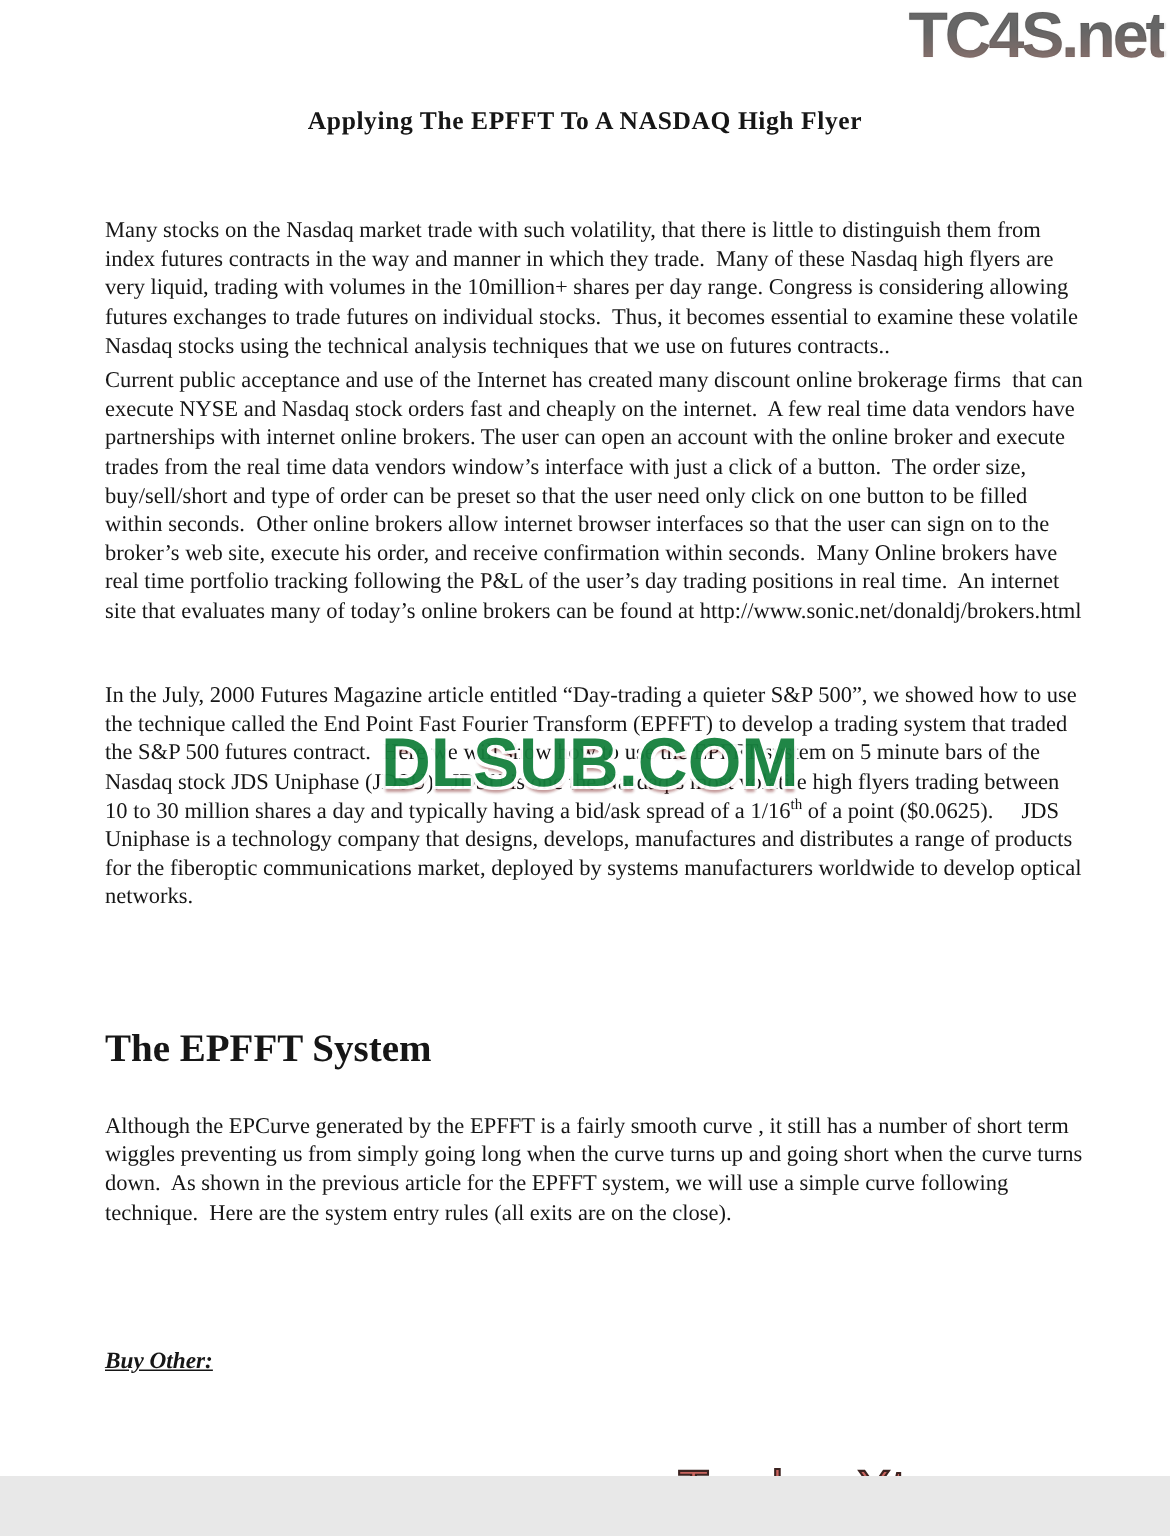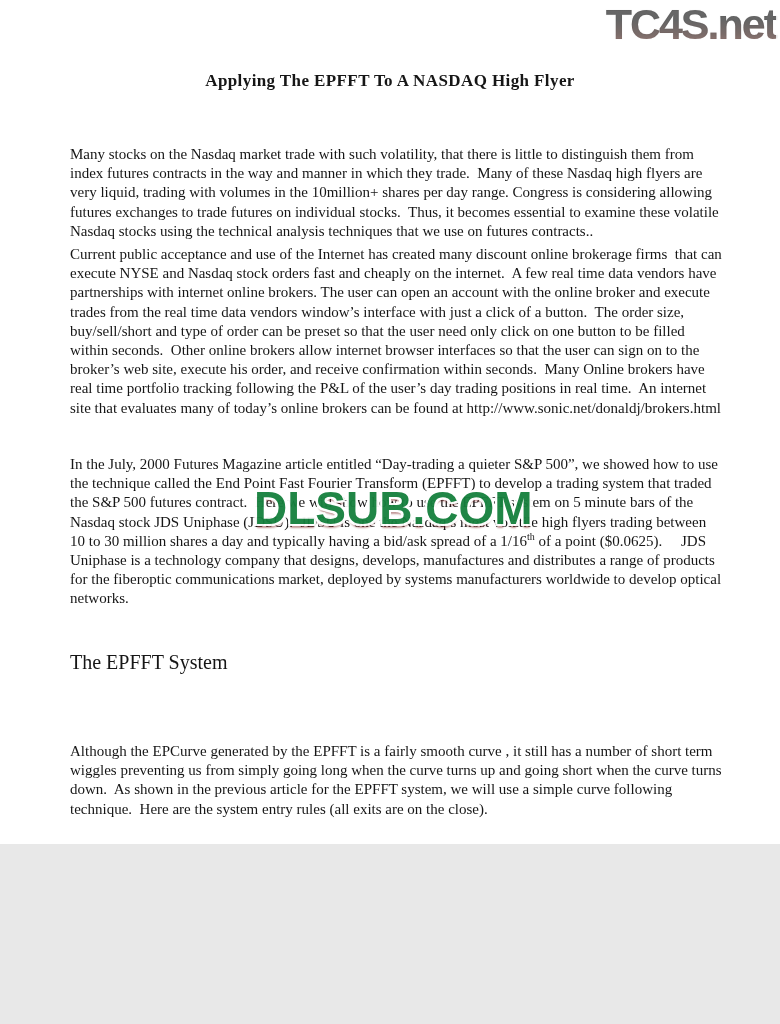--- a/index.html
+++ b/index.html
@@ -1,20 +1,20 @@
 <!DOCTYPE html>
 <html><head>
 <meta charset="utf-8">
 <style>
   * { margin: 0; padding: 0; box-sizing: border-box; }
   html, body { background: #e8e8e8; }
   .page {
     position: relative;
     width: 780px;
-    height: 844px;
+    height: 984px;
     background: #ffffff;
     overflow: hidden;
     font-family: "Liberation Serif", serif;
     color: #161616;
   }
   
   .logo {
     position: absolute;
     top: 0px;
     right: 4px;
@@ -53,23 +53,23 @@
   .p1 { top: 107px; margin-top: 38px; }
   .p2 { top: 245px; }
   .p3 { top: 455px; }
   .p4 { top: 688px; }
   .p5 { top: 742px; }
   sup.ss { font-size: 10px; vertical-align: 6px; line-height: 0; }
   
   .heading {
     position: absolute;
     left: 70px;
-    top: 651px;
-    font-size: 20px;
-    font-weight: normal;
+    top: 684px;
+    font-size: 26px;
+    font-weight: bold;
   }
   
   .buyrule {
     position: absolute;
     left: 70px;
     top: 899px;
     font-size: 15.5px;
     font-weight: bold;
     font-style: italic;
     text-decoration: underline;

